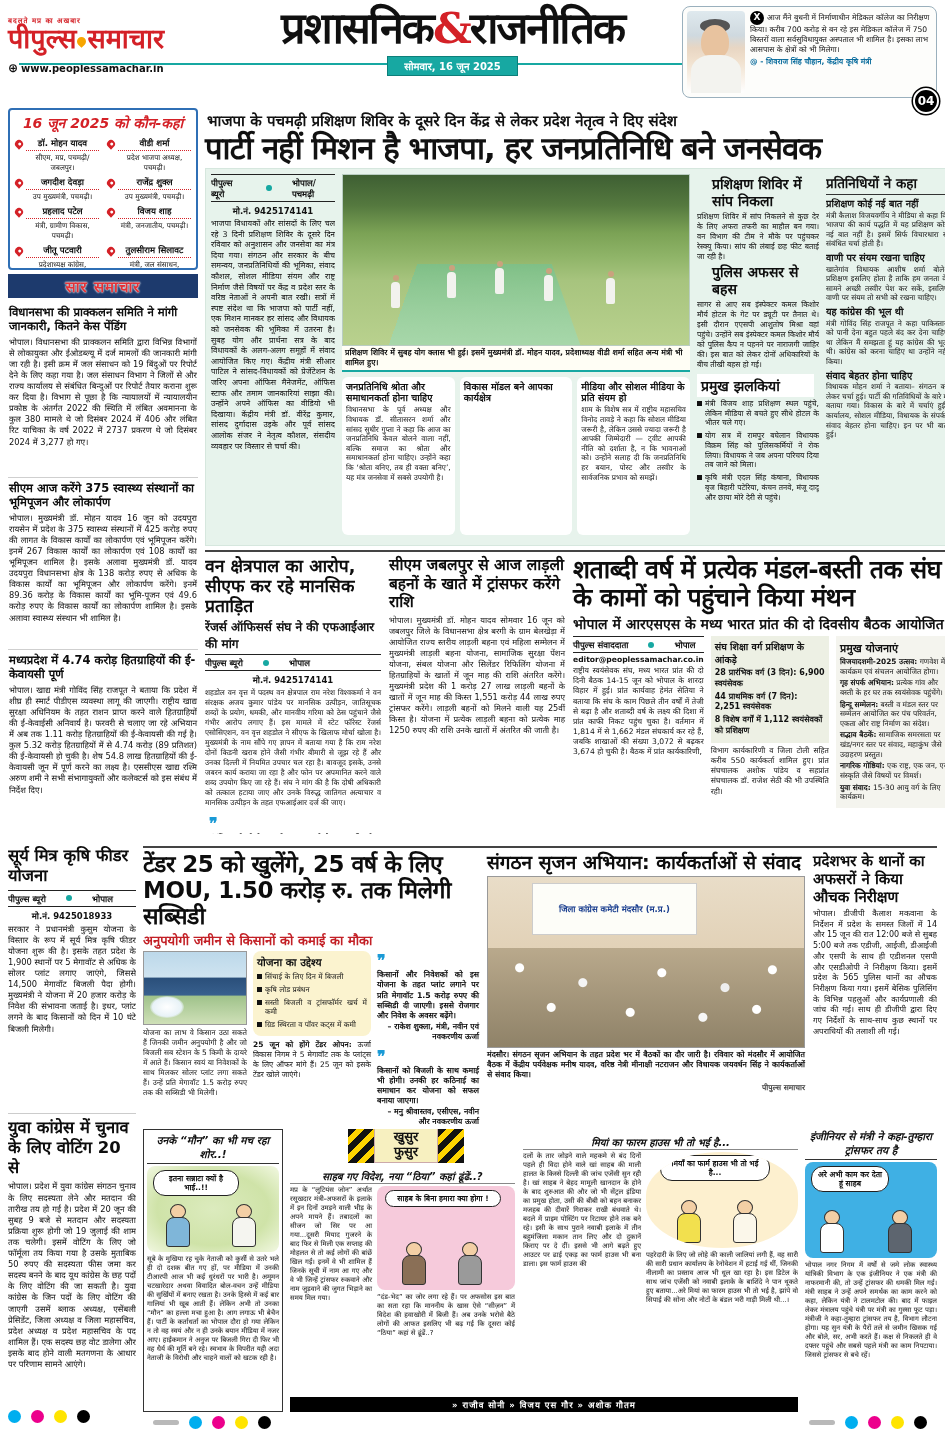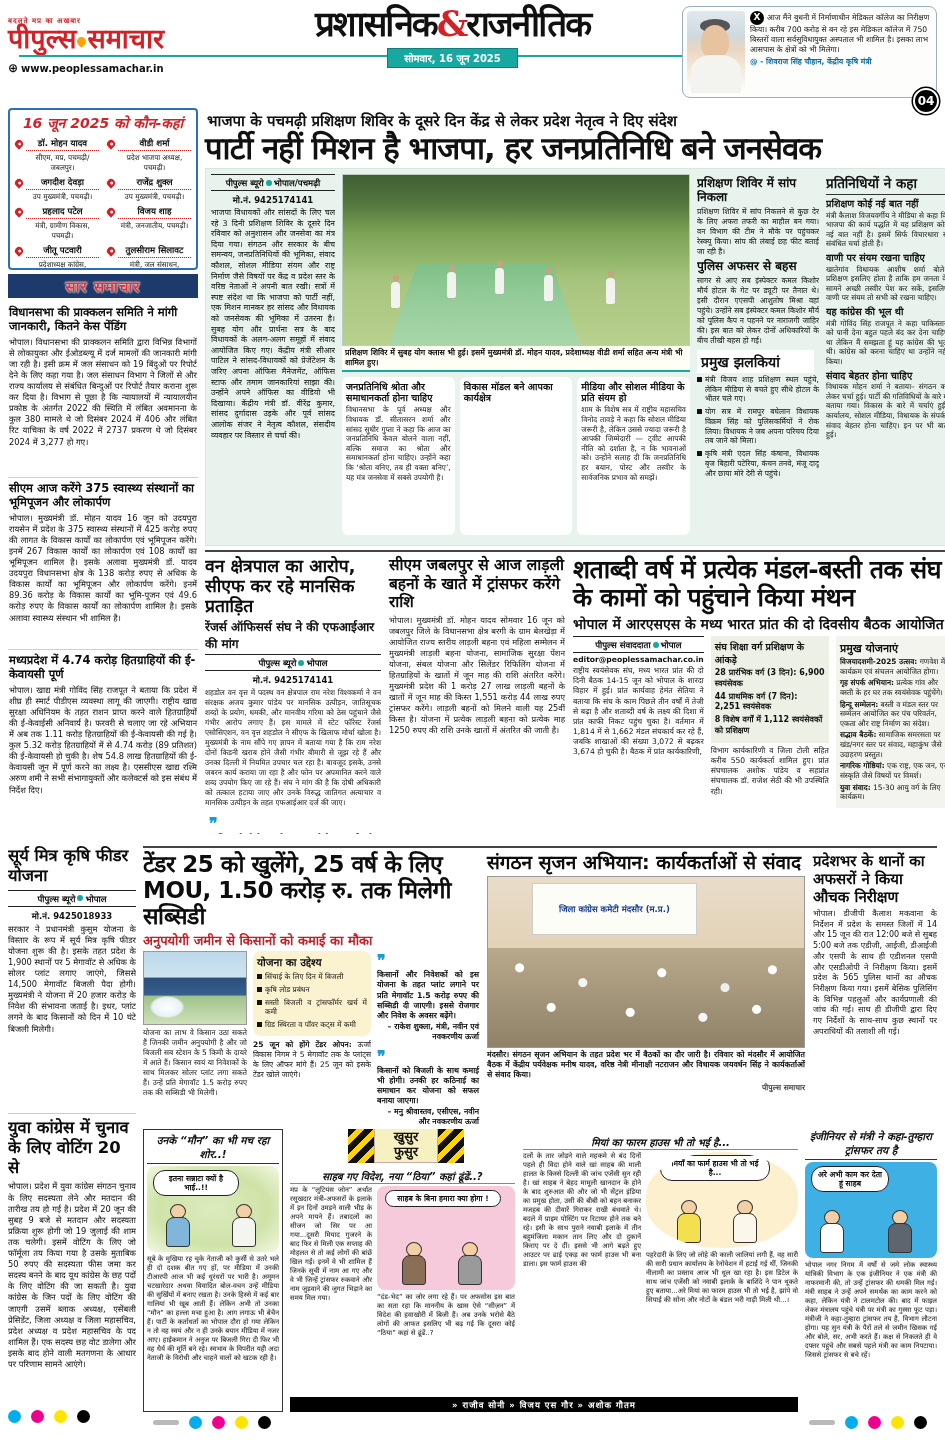--- a/index.html
+++ b/index.html
@@ -9,37 +9,37 @@
 
   
   .header { display:grid; grid-template-columns:215px 1fr 255px; gap:6px; padding:6px 8px 0 8px; height:104px; }
   .logo-block { padding-top:10px; }
   .logo-tagline { font-size:7px; color:#d42127; font-weight:bold; letter-spacing:1px; }
   .logo-main { font-size:27px; font-weight:bold; color:#d42127; line-height:1.05; white-space:nowrap; }
   .logo-pin { display:inline-block; width:9px; height:9px; background:#f7a500; border-radius:50% 50% 50% 0; transform:rotate(-45deg); margin:0 1px 2px 1px; }
   .site-row { font-size:10px; font-weight:bold; margin-top:8px; }
   .globe { color:#111; font-size:12px; margin-right:3px; }
   .center-block { text-align:center; position:relative; }
-  .big-title { font-family:"DejaVu Serif", serif; font-weight:bold; font-size:35px; line-height:1.05; letter-spacing:-2px; color:#101010; }
+  .big-title { font-family:"DejaVu Serif", serif; font-weight:bold; font-size:43px; line-height:1.05; letter-spacing:-2px; color:#101010; }
   .big-title .amp { color:#d42127; }
   .date-row { margin-top:4px; position:relative; height:18px; }
   .date-row .rule { position:absolute; left:-210px; right:-40px; top:8px; height:2px; background:#17a8a2; }
   .date-pill { position:relative; display:inline-block; background:#17a8a2; color:#fff; font-size:10px; font-weight:bold; padding:2px 16px; border:1px solid #0d7f7a; }
   .tweet-card { display:flex; gap:5px; border:1.5px solid #9ab0bd; border-radius:8px; padding:4px; height:92px; background:#fdfdfb; position:relative; }
   .tweet-photo { width:58px; height:100%; border-radius:4px; flex:none; background:linear-gradient(180deg,#dfe9ee 0%,#cfd9df 30%,#e8d6c3 45%,#f0e0cd 60%,#ffffff 100%); position:relative; overflow:hidden; }
   .tweet-photo .face { position:absolute; left:14px; top:14px; width:28px; height:34px; border-radius:50% 50% 45% 45%; background:#e8c39f; }
   .tweet-photo .hair { position:absolute; left:13px; top:8px; width:30px; height:14px; border-radius:50%; background:#555; }
   .tweet-photo .shirt { position:absolute; left:4px; top:44px; width:50px; height:40px; border-radius:40% 40% 0 0; background:#f3f3ef; }
   .tweet-body { font-size:7.6px; line-height:1.3; }
   .x-logo { display:inline-flex; align-items:center; justify-content:center; width:14px; height:14px; border-radius:50%; background:#000; color:#fff; font-size:9px; font-weight:bold; margin-right:3px; vertical-align:middle; }
   .tweet-author { color:#0d6e9e; font-weight:bold; font-size:7.6px; margin-top:2px; }
   .page-circle { position:absolute; right:-2px; bottom:-10px; width:26px; height:26px; background:#000; color:#fff; border-radius:50%; display:flex; align-items:center; justify-content:center; font-size:12px; font-weight:bold; border:2px solid #fff; box-shadow:0 0 0 1.5px #000; }
 
   
-  .byline { display:flex; align-items:center; justify-content:center; gap:2px; font-size:8.5px; font-weight:bold; border-top:1.5px solid #222; border-bottom:1.5px solid #222; padding:2px 0; }
+  .byline { display:flex; align-items:center; justify-content:flex-start; gap:20px; font-size:8.5px; font-weight:bold; border-top:1.5px solid #222; border-bottom:1.5px solid #222; padding:2px 0; }
   .bdot { width:6px; height:6px; border-radius:50%; background:#17a8a2; display:inline-block; }
   .phone { text-align:center; font-size:8.5px; font-weight:bold; padding:3px 0; }
   .btxt { font-size:8.3px; line-height:1.34; text-align:justify; }
   .htitle { font-weight:bold; color:#0d0d0d; line-height:1.15; }
   .cmyk { display:flex; gap:10px; align-items:center; }
   .cmyk i { width:13px; height:13px; border-radius:50%; display:inline-block; }
   .cmyk .dash { width:26px; height:5px; border-radius:3px; background:#b9b9b9; }
 
   
   .zone-top { display:grid; grid-template-columns:190px 1fr; gap:7px; padding:4px 8px 0 8px; height:742px; }
@@ -69,21 +69,21 @@
   .photo { width:100%; height:172px; position:relative; overflow:hidden; border:1px solid #b9cdc2;
     background:linear-gradient(180deg,#3e5f33 0%,#55793f 18%,#7ba255 34%,#8fb468 48%,#a7c47e 62%,#b9d18e 100%); }
   .photo .carpet { position:absolute; left:18%; bottom:0; width:46%; height:55%; background:linear-gradient(180deg,#7fbf86,#a9d8ab); transform:perspective(120px) rotateX(28deg); }
   .photo .fig { position:absolute; bottom:28%; width:9px; height:26px; background:#f2f2ee; border-radius:4px 4px 2px 2px; }
   .photo .fig::before { content:""; position:absolute; top:-7px; left:2px; width:6px; height:6px; border-radius:50%; background:#caa27e; }
   .caption { font-size:7.8px; font-weight:bold; background:#fffef5; border-bottom:2px solid #17a8a2; padding:2px 3px; line-height:1.25; }
   .boxes3 { display:grid; grid-template-columns:1fr 1fr 1fr; gap:5px; margin-top:5px; }
   .wbox { background:#fff; border-radius:6px; padding:4px; overflow:hidden; height:158px; }
   .wbox h4 { font-size:9.5px; line-height:1.2; margin-bottom:2px; }
   .wbox p { font-size:7.4px; line-height:1.3; text-align:justify; }
-  .mini h4 { font-size:12px; line-height:1.2; margin:2px 0; }
+  .mini h4 { font-size:14px; line-height:1.2; margin:2px 15px; }
   .hl-title { font-size:14px; font-weight:bold; background:#fff; padding:2px 4px; margin:4px 5px 2px 0; }
   .hl-item { font-size:7.5px; line-height:1.3; display:flex; gap:3px; margin-bottom:3px; text-align:justify; }
   .sq { flex:none; width:5px; height:5px; background:#111; margin-top:2px; }
   .said-head { font-size:13.5px; font-weight:bold; border-bottom:1.5px solid #333; padding-bottom:2px; margin-bottom:3px; }
   .said-item h5 { font-size:9.6px; line-height:1.2; margin:3px 0 1px 0; }
   .said-item p { font-size:7.4px; line-height:1.3; text-align:justify; }
 
   
   .mid-band { display:grid; grid-template-columns:176px 176px 1fr; gap:8px; border-top:2px solid #444; margin-top:4px; padding-top:4px; height:284px; overflow:hidden; }
   .van h2 { font-size:17.5px; line-height:1.15; }

